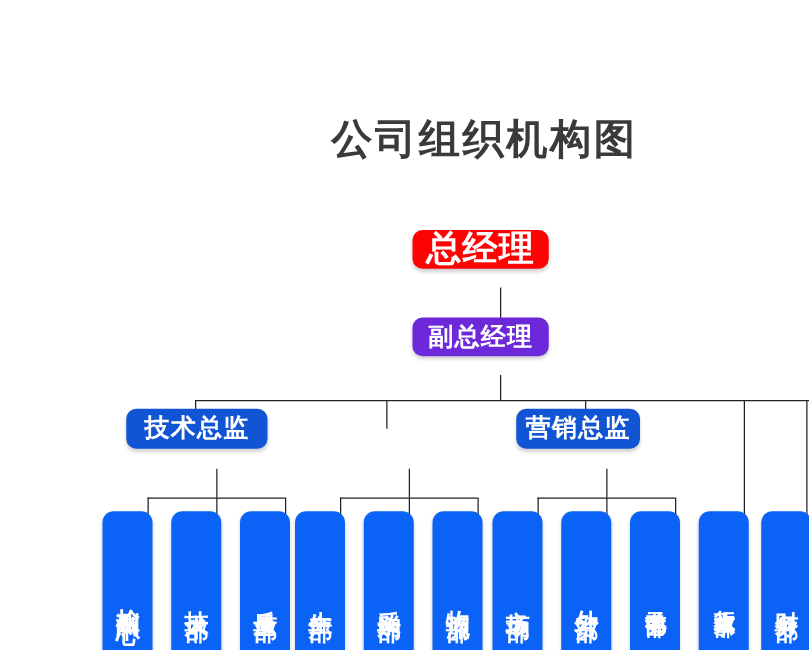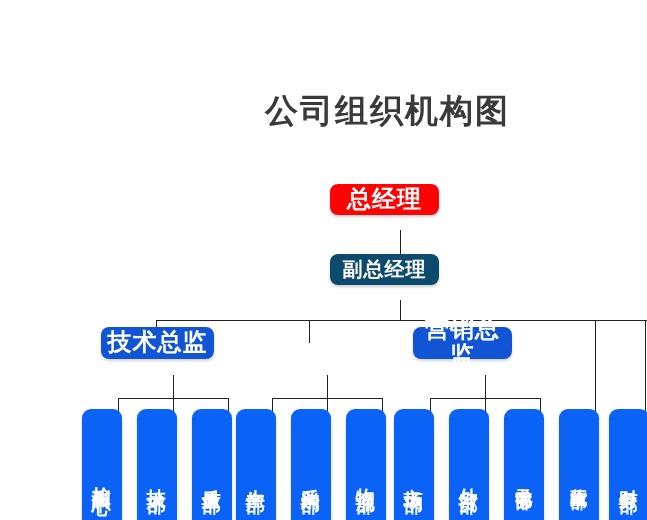--- a/index.html
+++ b/index.html
@@ -59,33 +59,33 @@
     color: #ffffff;
     font-weight: bold;
     text-align: center;
     border-radius: 7px;
     box-shadow: 0 2px 3px rgba(0,0,0,0.18);
     line-height: 1.08;
   }
 
   .node.top {
     background: #fc0404;
-    font-size: 24px;
+    font-size: 28px;
     letter-spacing: 1px;
     border-radius: 8px;
   }
   .node.top2 {
-    background: #0c4a6e;
+    background: #6d28d9;
     font-size: 20px;
     letter-spacing: 1px;
     border-radius: 8px;
   }
   .node.director {
     background: #1155d5;
-    font-size: 24px;
+    font-size: 20px;
     letter-spacing: 1px;
     border-radius: 8px;
   }
   .node.dept {
     background: #0a62f7;
     border-radius: 9px;
     writing-mode: vertical-rl;
     text-orientation: upright;
     font-size: 19px;
     letter-spacing: 3px;

